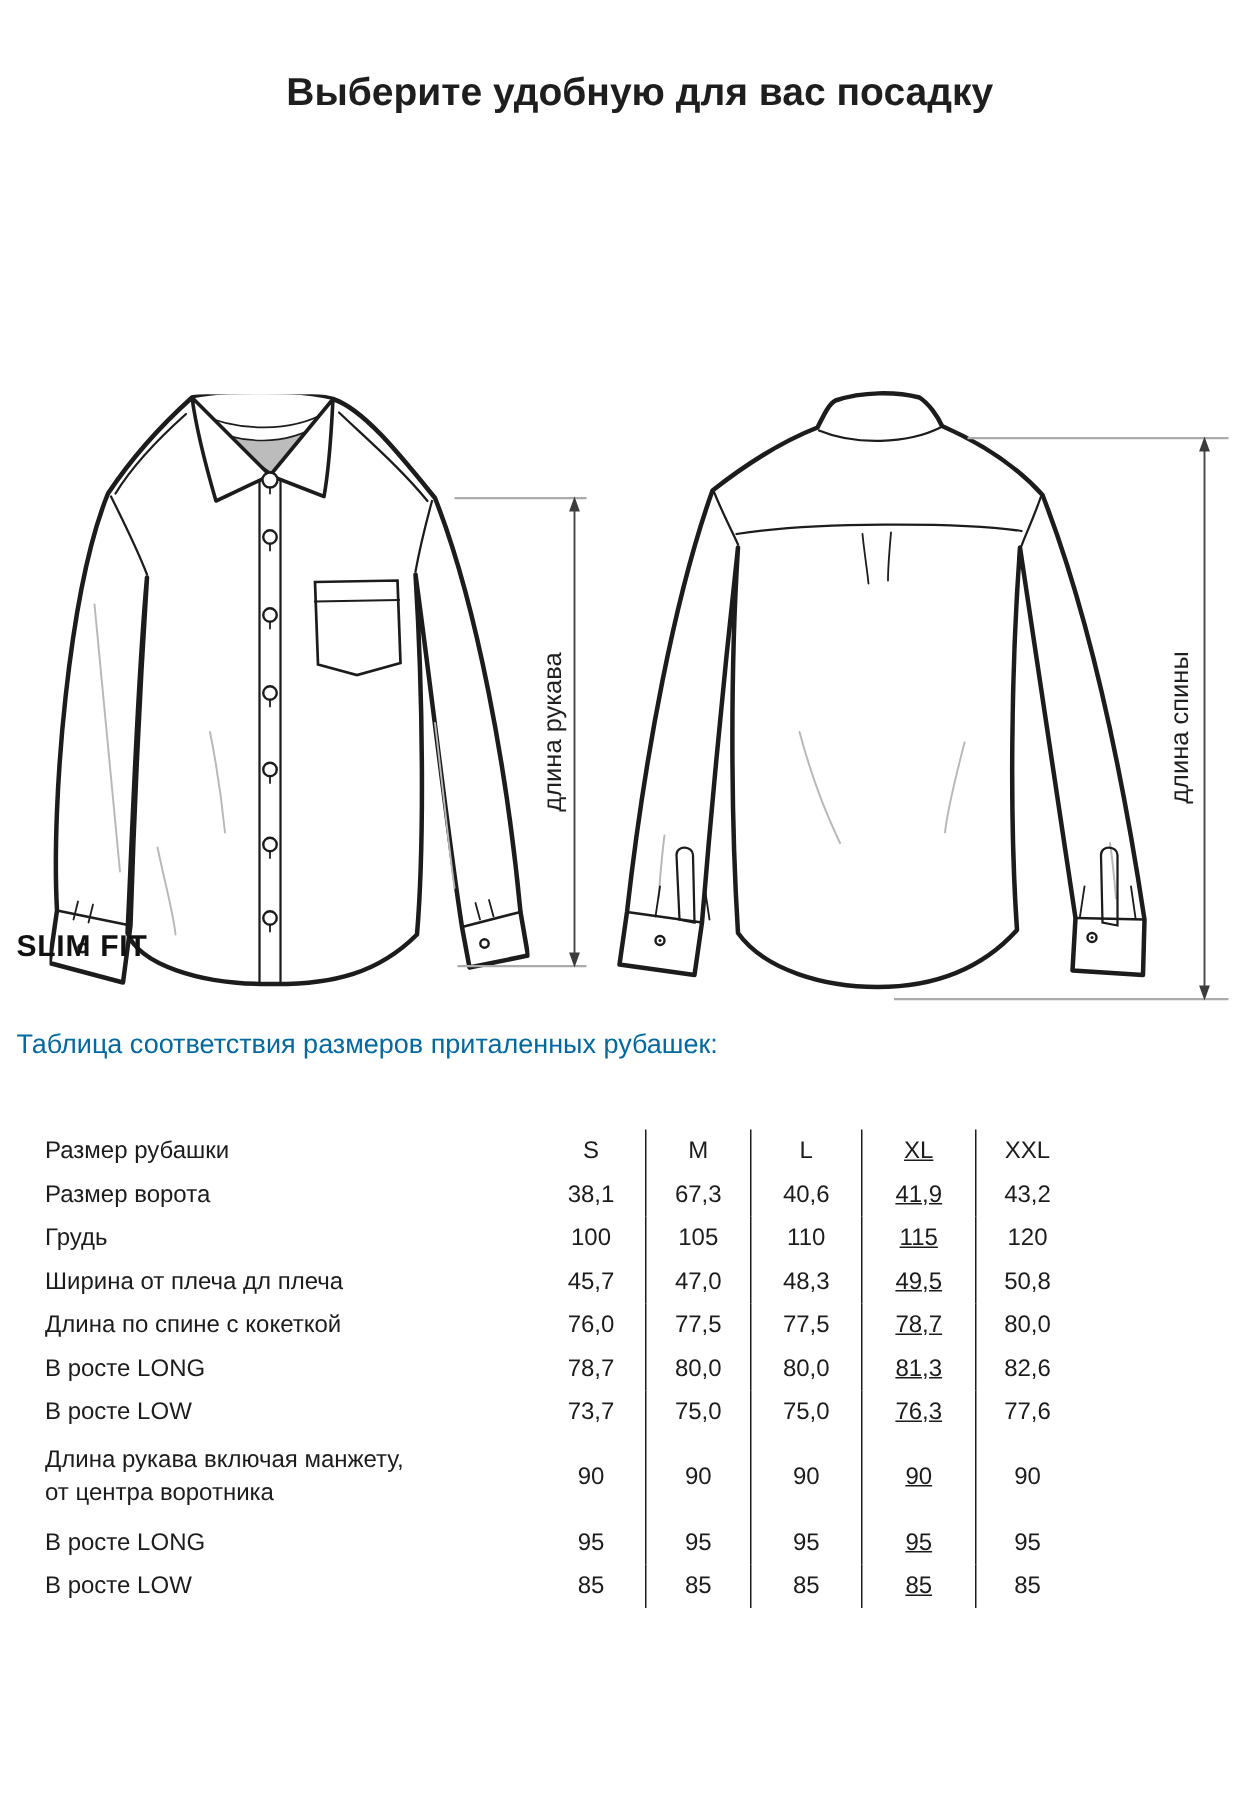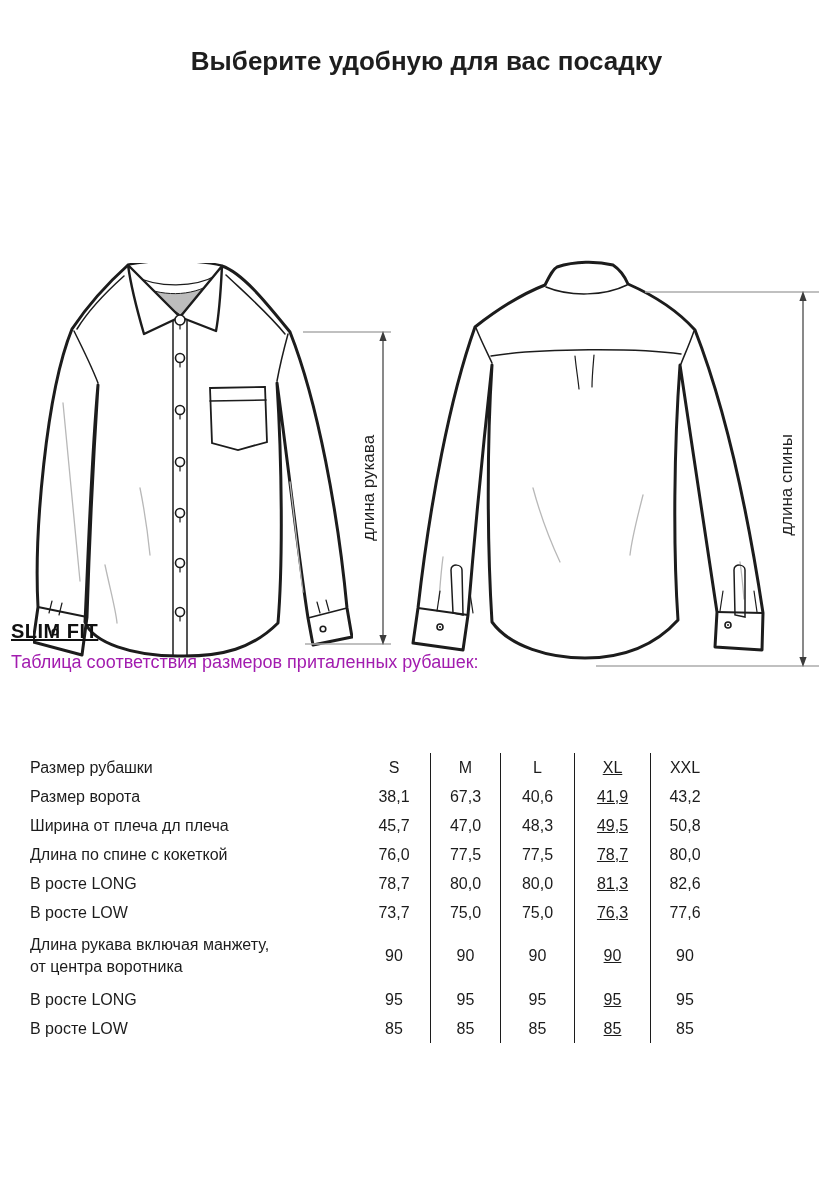--- a/index.html
+++ b/index.html
@@ -23,25 +23,25 @@
   .crease{fill:none;stroke:#b8b8b8;stroke-width:1.3;stroke-linecap:round;}
   .whitefill{fill:#ffffff;stroke:none;}
   .flap{fill:#ffffff;stroke:#1c1c1c;stroke-width:2.4;stroke-linejoin:round;}
   .btn{fill:#ffffff;stroke:#1c1c1c;stroke-width:1.6;}
   .extline{stroke:#ababab;stroke-width:1.5;}
   .dimline{stroke:#4a4a4a;stroke-width:1.3;}
   .dimarrow{fill:#3c3c3c;}
   .dimlabel{font-family:"Liberation Sans",sans-serif;font-size:17px;fill:#1f1f1f;}
   .fit-heading{
     position:absolute;left:11px;top:620px;margin:0;
-    font-size:20px;font-weight:700;color:#111;letter-spacing:.5px;text-decoration:underline;
+    font-size:20px;font-weight:700;color:#111;letter-spacing:.5px;
   }
   .table-caption{
-    position:absolute;left:11px;top:652px;margin:0;
-    font-size:18px;font-weight:400;color:#a21caf;
+    position:absolute;left:11px;top:686px;margin:0;
+    font-size:18px;font-weight:400;color:#0369a1;
   }
   .size-table-wrap{position:absolute;left:30px;top:753px;}
   table{border-collapse:collapse;font-size:16px;color:#1c1c1c;}
   th,td{font-weight:400;padding:0;height:29px;vertical-align:middle;}
   th.lbl,td.lbl{width:328px;text-align:left;white-space:pre-line;line-height:1.35;}
   .c0{width:72px;text-align:center;}
   .c1{width:69px;text-align:center;}
   .c2{width:73px;text-align:center;}
   .c3{width:75px;text-align:center;text-decoration:underline;}
   .c4{width:68px;text-align:center;}
@@ -195,20 +195,28 @@
     <tbody>
         <tr>
           <td class="lbl">Размер ворота</td>
           <td class="c0">38,1</td>
           <td class="c1 sep">67,3</td>
           <td class="c2 sep">40,6</td>
           <td class="c3 sep">41,9</td>
           <td class="c4 sep">43,2</td>
         </tr>
         <tr>
+          <td class="lbl">Грудь</td>
+          <td class="c0">100</td>
+          <td class="c1 sep">105</td>
+          <td class="c2 sep">110</td>
+          <td class="c3 sep">115</td>
+          <td class="c4 sep">120</td>
+        </tr>
+        <tr>
           <td class="lbl">Ширина от плеча дл плеча</td>
           <td class="c0">45,7</td>
           <td class="c1 sep">47,0</td>
           <td class="c2 sep">48,3</td>
           <td class="c3 sep">49,5</td>
           <td class="c4 sep">50,8</td>
         </tr>
         <tr>
           <td class="lbl">Длина по спине с кокеткой</td>
           <td class="c0">76,0</td>

